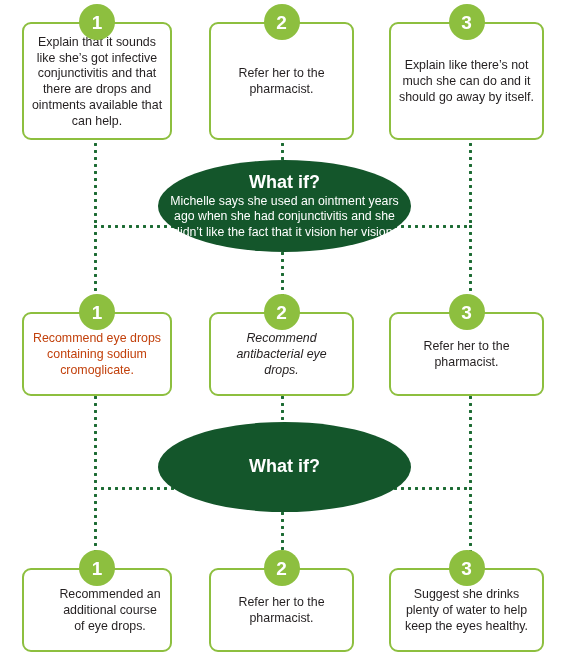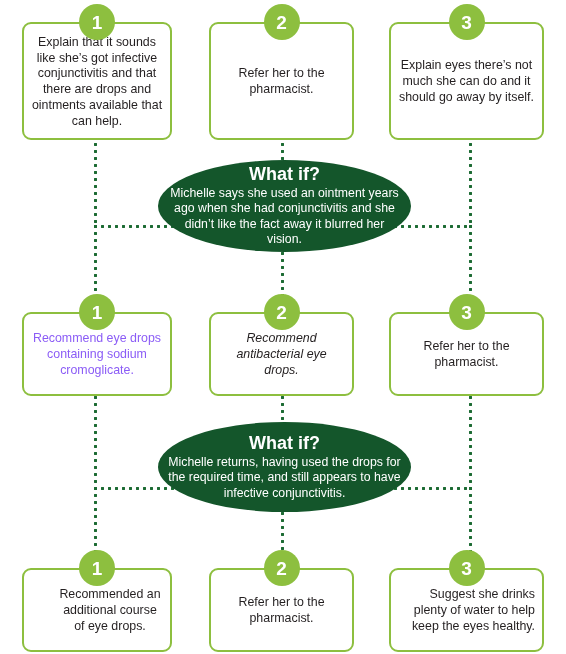--- a/index.html
+++ b/index.html
@@ -147,70 +147,69 @@
 
   <div class="node" style="left:209px; top:4px; width:145px;">
     <div class="box" style="height: 118px; border-color: rgb(141, 191, 63);">
       <div class="box-text" style="color: rgb(35, 31, 32);">Refer her to the pharmacist.</div>
     </div>
     <div class="badge" style="background: rgb(141, 191, 63);">2</div>
   </div>
 
   <div class="node" style="left:389px; top:4px; width:155px;">
     <div class="box" style="height: 118px; border-color: rgb(141, 191, 63);">
-      <div class="box-text" style="color: rgb(35, 31, 32);">Explain eyes there’s not much she can do and it should go away by itself.</div>
+      <div class="box-text" style="color: rgb(35, 31, 32);">Explain like there’s not much she can do and it should go away by itself.</div>
     </div>
     <div class="badge" style="background: rgb(141, 191, 63);">3</div>
   </div>
 
   <div class="ellipse" style="left: 158px; top: 160px; width: 253px; height: 92px; background: rgb(20, 86, 43);">
     <div class="ell-title">What if?</div>
-    <div class="ell-body">Michelle says she used an ointment years ago when she had conjunctivitis and she didn’t like the fact away it blurred her vision.</div>
+    <div class="ell-body">Michelle says she used an ointment years ago when she had conjunctivitis and she didn’t like the fact that it vision her vision.</div>
   </div>
 
   <div class="node" style="left:22px; top:294px; width:150px;">
     <div class="box" style="height: 84px; border-color: rgb(141, 191, 63);">
-      <div class="box-text" style="color: #8b5cf6;">Recommend eye drops containing sodium cromoglicate.</div>
+      <div class="box-text" style="color: #c2410c;">Recommend eye drops containing sodium cromoglicate.</div>
     </div>
     <div class="badge" style="background: rgb(141, 191, 63);">1</div>
   </div>
 
   <div class="node" style="left:209px; top:294px; width:145px;">
     <div class="box" style="height: 84px; border-color: rgb(141, 191, 63); font-style: italic;">
       <div class="box-text" style="color: rgb(35, 31, 32);">Recommend antibacterial eye drops.</div>
     </div>
     <div class="badge" style="background: rgb(141, 191, 63);">2</div>
   </div>
 
   <div class="node" style="left:389px; top:294px; width:155px;">
     <div class="box" style="height: 84px; border-color: rgb(141, 191, 63);">
       <div class="box-text" style="color: rgb(35, 31, 32);">Refer her to the pharmacist.</div>
     </div>
     <div class="badge" style="background: rgb(141, 191, 63);">3</div>
   </div>
 
   <div class="ellipse" style="left: 158px; top: 422px; width: 253px; height: 90px; background: rgb(20, 86, 43);">
     <div class="ell-title">What if?</div>
-    <div class="ell-body">Michelle returns, having used the drops for the required time, and still appears to have infective conjunctivitis.</div>
   </div>
 
   <div class="node" style="left:22px; top:550px; width:150px;">
     <div class="box" style="height: 84px; border-color: rgb(141, 191, 63); padding-left: 26px;">
       <div class="box-text" style="color: rgb(35, 31, 32);">Recommended an additional course of eye drops.</div>
     </div>
     <div class="badge" style="background: rgb(141, 191, 63);">1</div>
   </div>
 
   <div class="node" style="left:209px; top:550px; width:145px;">
     <div class="box" style="height: 84px; border-color: rgb(141, 191, 63);">
       <div class="box-text" style="color: rgb(35, 31, 32);">Refer her to the pharmacist.</div>
     </div>
     <div class="badge" style="background: rgb(141, 191, 63);">2</div>
   </div>
 
   <div class="node" style="left:389px; top:550px; width:155px;">
     <div class="box" style="height: 84px; border-color: rgb(141, 191, 63);">
-      <div class="box-text" style="color: rgb(35, 31, 32); text-align: right;">Suggest she drinks plenty of water to help keep the eyes healthy.</div>
+      <div class="box-text" style="color: rgb(35, 31, 32);">Suggest she drinks plenty of water to help keep the eyes healthy.</div>
     </div>
     <div class="badge" style="background: rgb(141, 191, 63);">3</div>
   </div>
 
 </div>
 
 </body></html>

